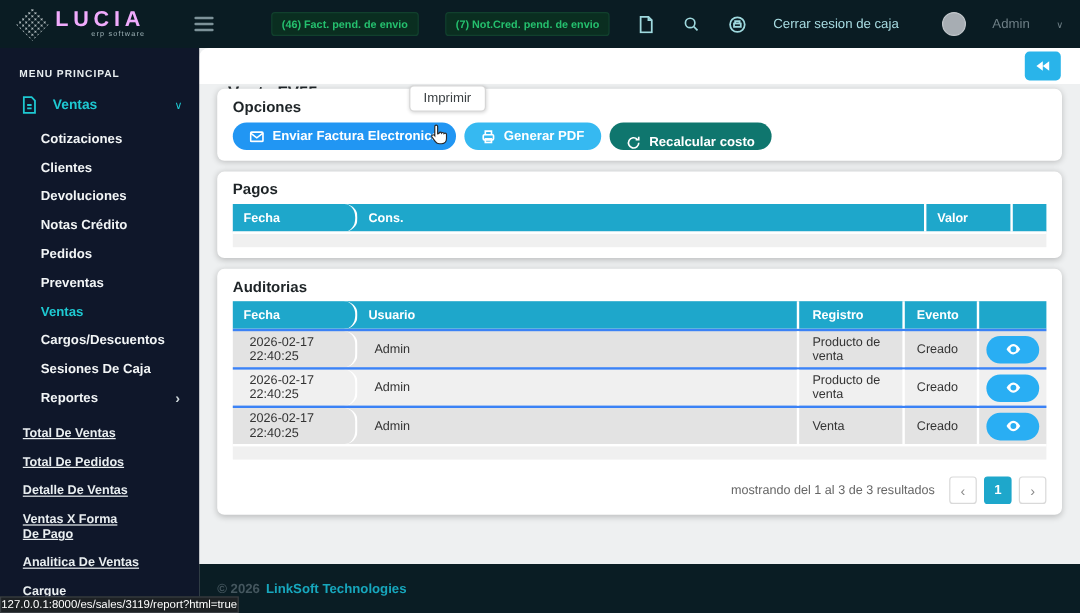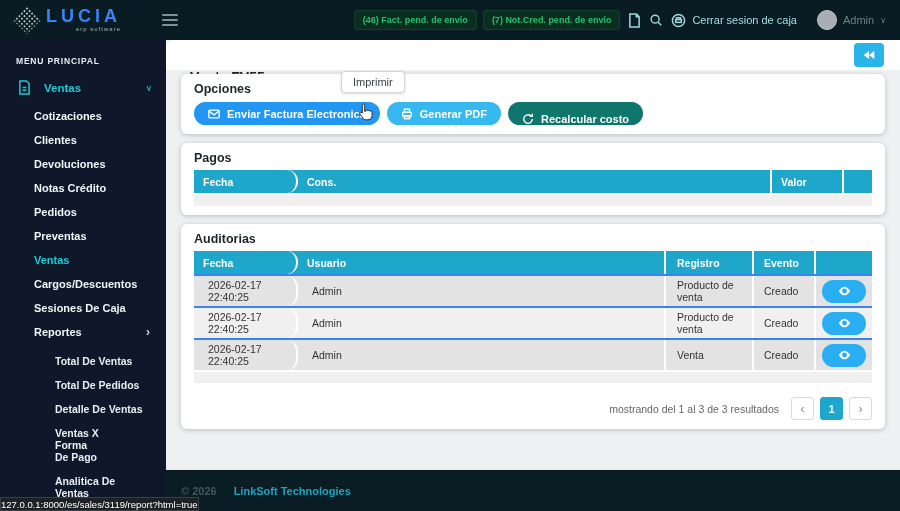--- a/index.html
+++ b/index.html
@@ -6,25 +6,25 @@
   html,body { width:900px; height:511px; }
   body { font-family:"Liberation Sans", sans-serif; background:#eef0f1; overflow:hidden; }
   .app { position:relative; width:900px; height:511px; background:#eef0f1; overflow:hidden; }
 
   
   .topbar { position:absolute; top:0; left:0; width:900px; height:40px; background:#0a1c23; display:flex; align-items:center; z-index:6; }
   .brand { width:150px; display:flex; align-items:center; padding-left:16px; }
   .brand-diamond { width:22px; height:22px; margin-right:8px; transform:rotate(45deg) scale(.9);
       background-image:radial-gradient(#cfd8da 34%, transparent 38%); background-size:4px 4px; opacity:.85; }
   .brand-text { display:flex; flex-direction:column; align-items:flex-end; }
-  .brand-name { color:#3b82f6; font-size:18px; font-weight:bold; letter-spacing:4px; line-height:16px; }
+  .brand-name { color:#f0abfc; font-size:18px; font-weight:bold; letter-spacing:4px; line-height:16px; }
   .brand-sub { color:#9fb3b8; font-size:6px; letter-spacing:1px; margin-top:2px; }
   .hamburger { margin-left:12px; width:16px; cursor:pointer; }
   .hamburger div { height:2px; background:#7d9299; margin:3px 0; border-radius:1px; }
-  .top-right { margin-left:auto; display:flex; align-items:center; gap:6px; padding-right:14px; }
+  .top-right { margin-left:auto; display:flex; align-items:center; gap:22px; padding-right:14px; }
   .badge { background:#0a2e20; border:1px solid #11402d; color:#25c06e; font-size:9px; font-weight:bold; padding:4px 8px; border-radius:3px; white-space:nowrap; cursor:pointer; }
   .top-icon { width:16px; height:16px; display:flex; align-items:center; justify-content:center; cursor:pointer; }
   .top-icon svg { stroke:#9fd9de; fill:none; stroke-width:1.6; }
   .session-link { color:#a9dde3; font-size:11px; cursor:pointer; white-space:nowrap; }
   .avatar { width:20px; height:20px; border-radius:50%; background:#a7adb3; border:1px solid #c2c7cb; margin-left:14px; cursor:pointer; }
   .admin-label { color:#6e7f86; font-size:11px; cursor:pointer; }
   .admin-caret { color:#6e7f86; font-size:8px; }
 
   
   .sidebar { position:absolute; top:40px; left:0; width:166px; height:471px; background:#0f172a; z-index:5; overflow:hidden; }
@@ -32,21 +32,21 @@
   .side-parent { display:flex; align-items:center; padding:14px 14px 0 18px; cursor:pointer; }
   .side-parent .doc-ic { width:13px; height:15px; margin-right:13px; }
   .side-parent .doc-ic svg { stroke:#1ec9d2; fill:none; stroke-width:1.6; }
   .side-parent-label { color:#1ec9d2; font-size:11.5px; font-weight:bold; }
   .side-parent-caret { margin-left:auto; color:#1ec9d2; font-size:9px; }
   .side-list { margin-top:9px; }
   .side-item { height:24px; line-height:24px; padding-left:34px; color:#f2f5f6; font-size:11px; font-weight:bold; cursor:pointer; display:flex; align-items:center; }
   .side-item.active { color:#1ec9d2; }
   .side-item .chev { margin-left:auto; margin-right:16px; color:#cdd6d9; font-size:12px; }
   .report-list { margin-top:5px; }
-  .report-item { padding:6px 20px 6px 55px; color:#e9eef0; font-size:10.5px; font-weight:bold; line-height:12px; cursor:pointer; }
+  .report-item { padding:6px 20px 6px 19px; color:#e9eef0; font-size:10.5px; font-weight:bold; line-height:12px; cursor:pointer;text-decoration:underline; }
 
   
   .main { position:absolute; left:166px; top:40px; width:734px; height:430px; background:#eef0f1; }
   .page-header { height:30px; background:#fff; border-top-left-radius:8px; display:flex; align-items:center; padding:0 16px 0 24px; }
   .page-title { font-size:14px; font-weight:bold; color:#1e2427;margin-top:43px; }
   .back-btn { margin-left:auto; width:30px; height:24px; background:#29b4ea; border:none; border-radius:4px; display:flex; align-items:center; justify-content:center; cursor:pointer; }
   .back-btn svg { fill:#fff; }
 
   .card { position:relative; background:#fff; border-radius:6px; margin:4px 15px 0 15px; box-shadow:0 1px 5px rgba(0,0,0,.22); padding:8px 13px 9px 13px; }
   .card + .card { margin-top:9px; }
@@ -82,21 +82,21 @@
   .eye-btn { width:44px; height:23px; background:#29aef3; border:none; border-radius:12px; display:flex; align-items:center; justify-content:center; cursor:pointer; }
   .eye-btn svg { fill:#fff; }
 
   .pagination { display:flex; align-items:center; justify-content:flex-end; gap:6px; margin-top:14px; }
   .pag-summary { font-size:10.5px; color:#666; margin-right:6px; }
   .pag-btn { width:23px; height:23px; background:#fff; border:1px solid #d9d9d9; border-radius:3px; color:#8a8a8a; font-size:12px; display:flex; align-items:center; justify-content:center; cursor:pointer; }
   .pag-btn.active { background:#1ea7cb; border-color:#1ea7cb; color:#fff; font-weight:bold; font-size:11px; }
 
   
   .footer { position:absolute; left:166px; bottom:0; width:734px; height:41px; background:#0a1d24; display:flex; align-items:center; padding-left:15px; }
-  .footer .copy { color:#44565e; font-size:11px; font-weight:bold; margin-right:17px; }
+  .footer .copy { color:#44565e; font-size:11px; font-weight:bold; margin-right:5px; }
   .footer .company { color:#17a7bd; font-size:11px; font-weight:bold; cursor:pointer; }
   .statusbar { position:absolute; left:0; bottom:0; height:14px; background:#1d2124; border:1px solid #3a3f43; color:#fff; font-size:9.5px; display:flex; align-items:center; padding:0 0; z-index:50; white-space:nowrap; }
 
   .cursor { position:absolute; left:358px; top:103px; z-index:40; pointer-events:none; }
 </style>
 </head>
 <body>
 
 <div class="app">
 

